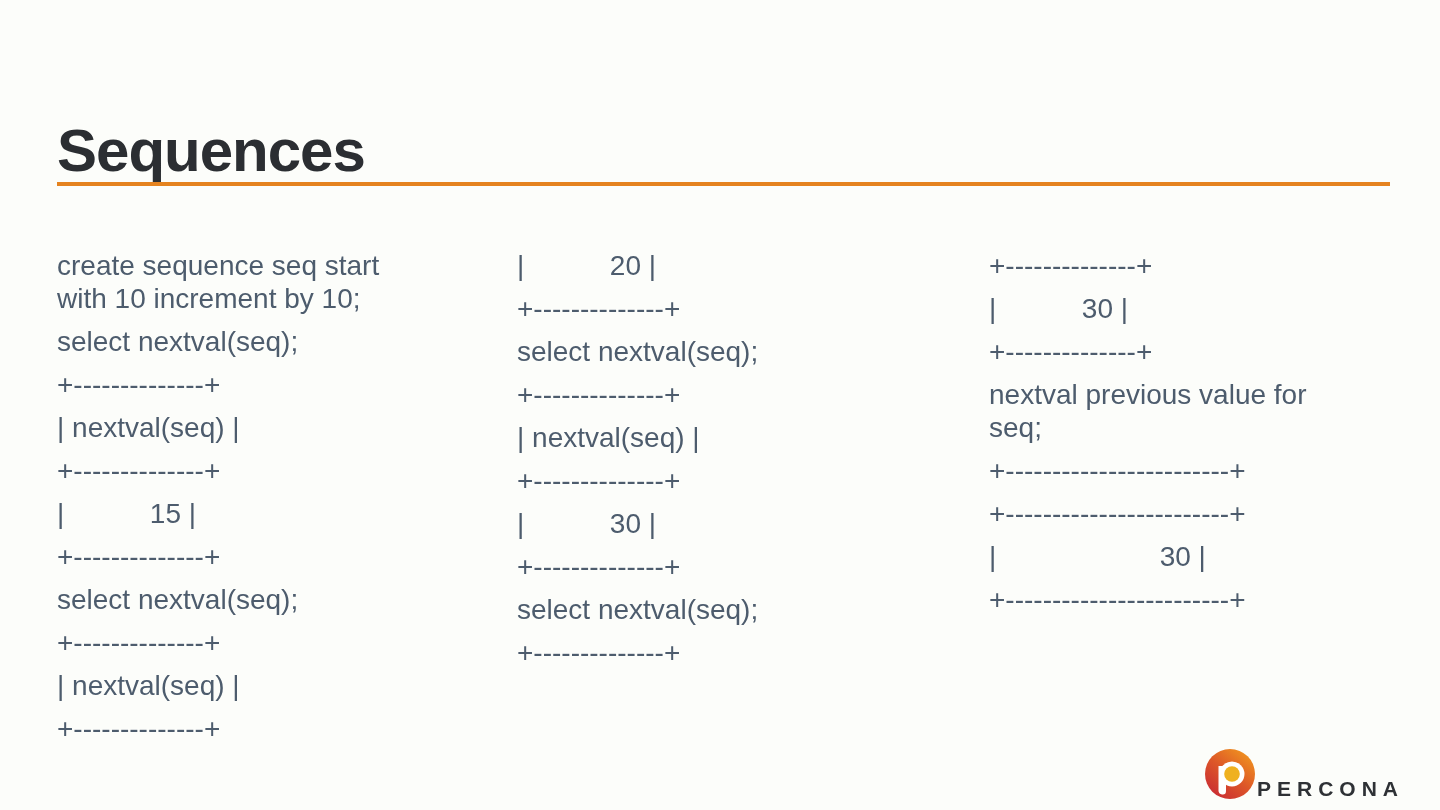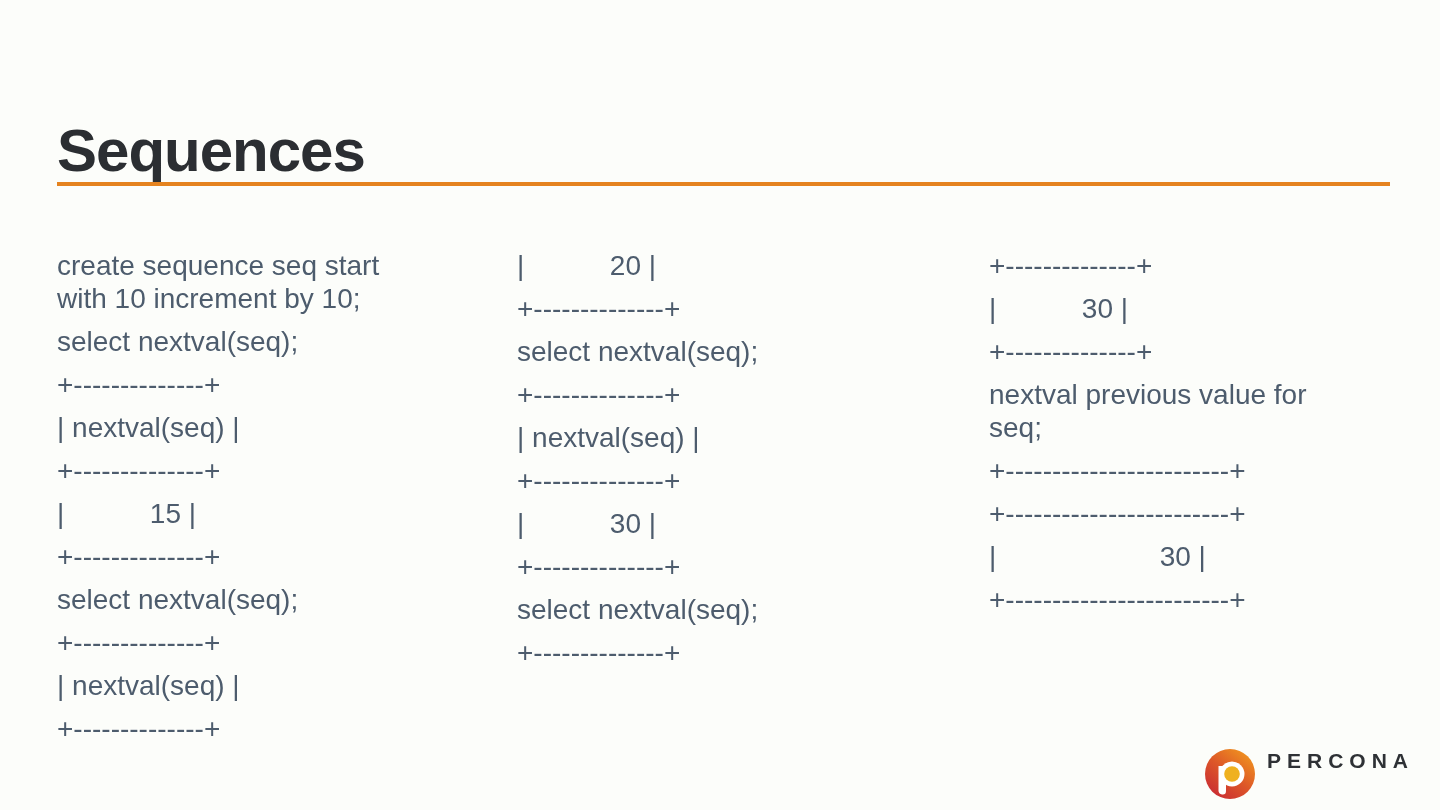--- a/index.html
+++ b/index.html
@@ -59,22 +59,22 @@
     color: var(--body-color, #4d5c6d);
     white-space: pre-wrap;
     word-break: normal;
   }
   .footer {
     position: absolute;
     left: 1204px;
     top: 748px;
     height: 52px;
     display: flex;
-    align-items: flex-start;
-    gap: 11px;
+    align-items: flex-end;
+    gap: 1px;
   }
   .brand-wordmark {
     font-size: 21px;
     font-weight: 700;
     letter-spacing: 6px;
     color: var(--brand-text, #2e3135);
     transform: translateY(1px);
   }
 </style>
 </head>

